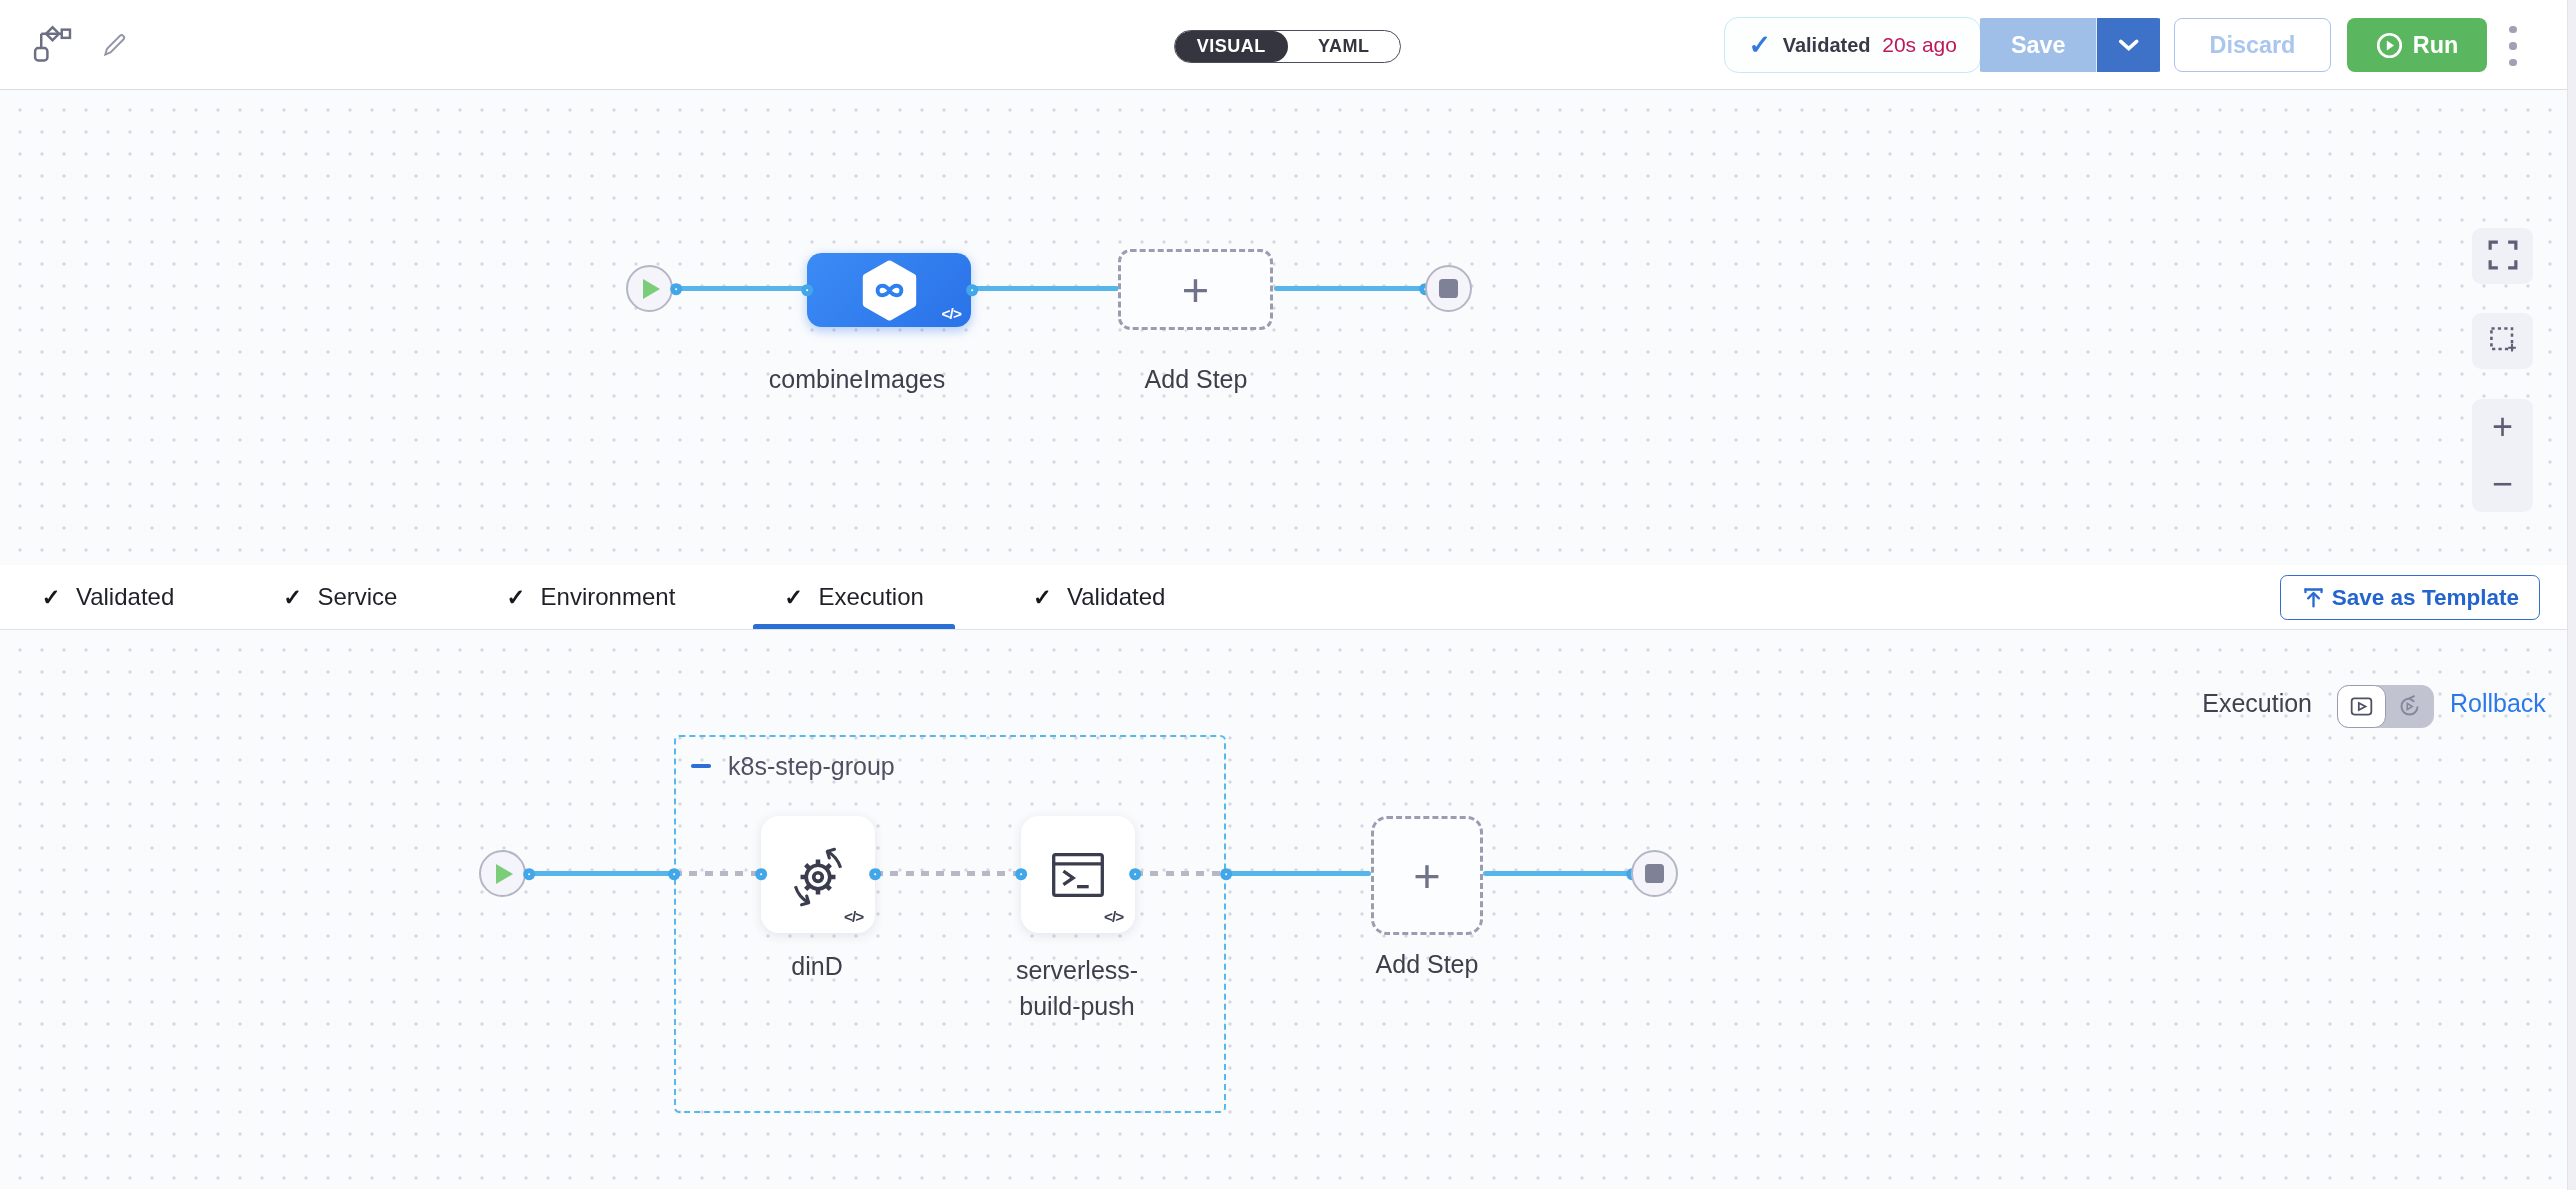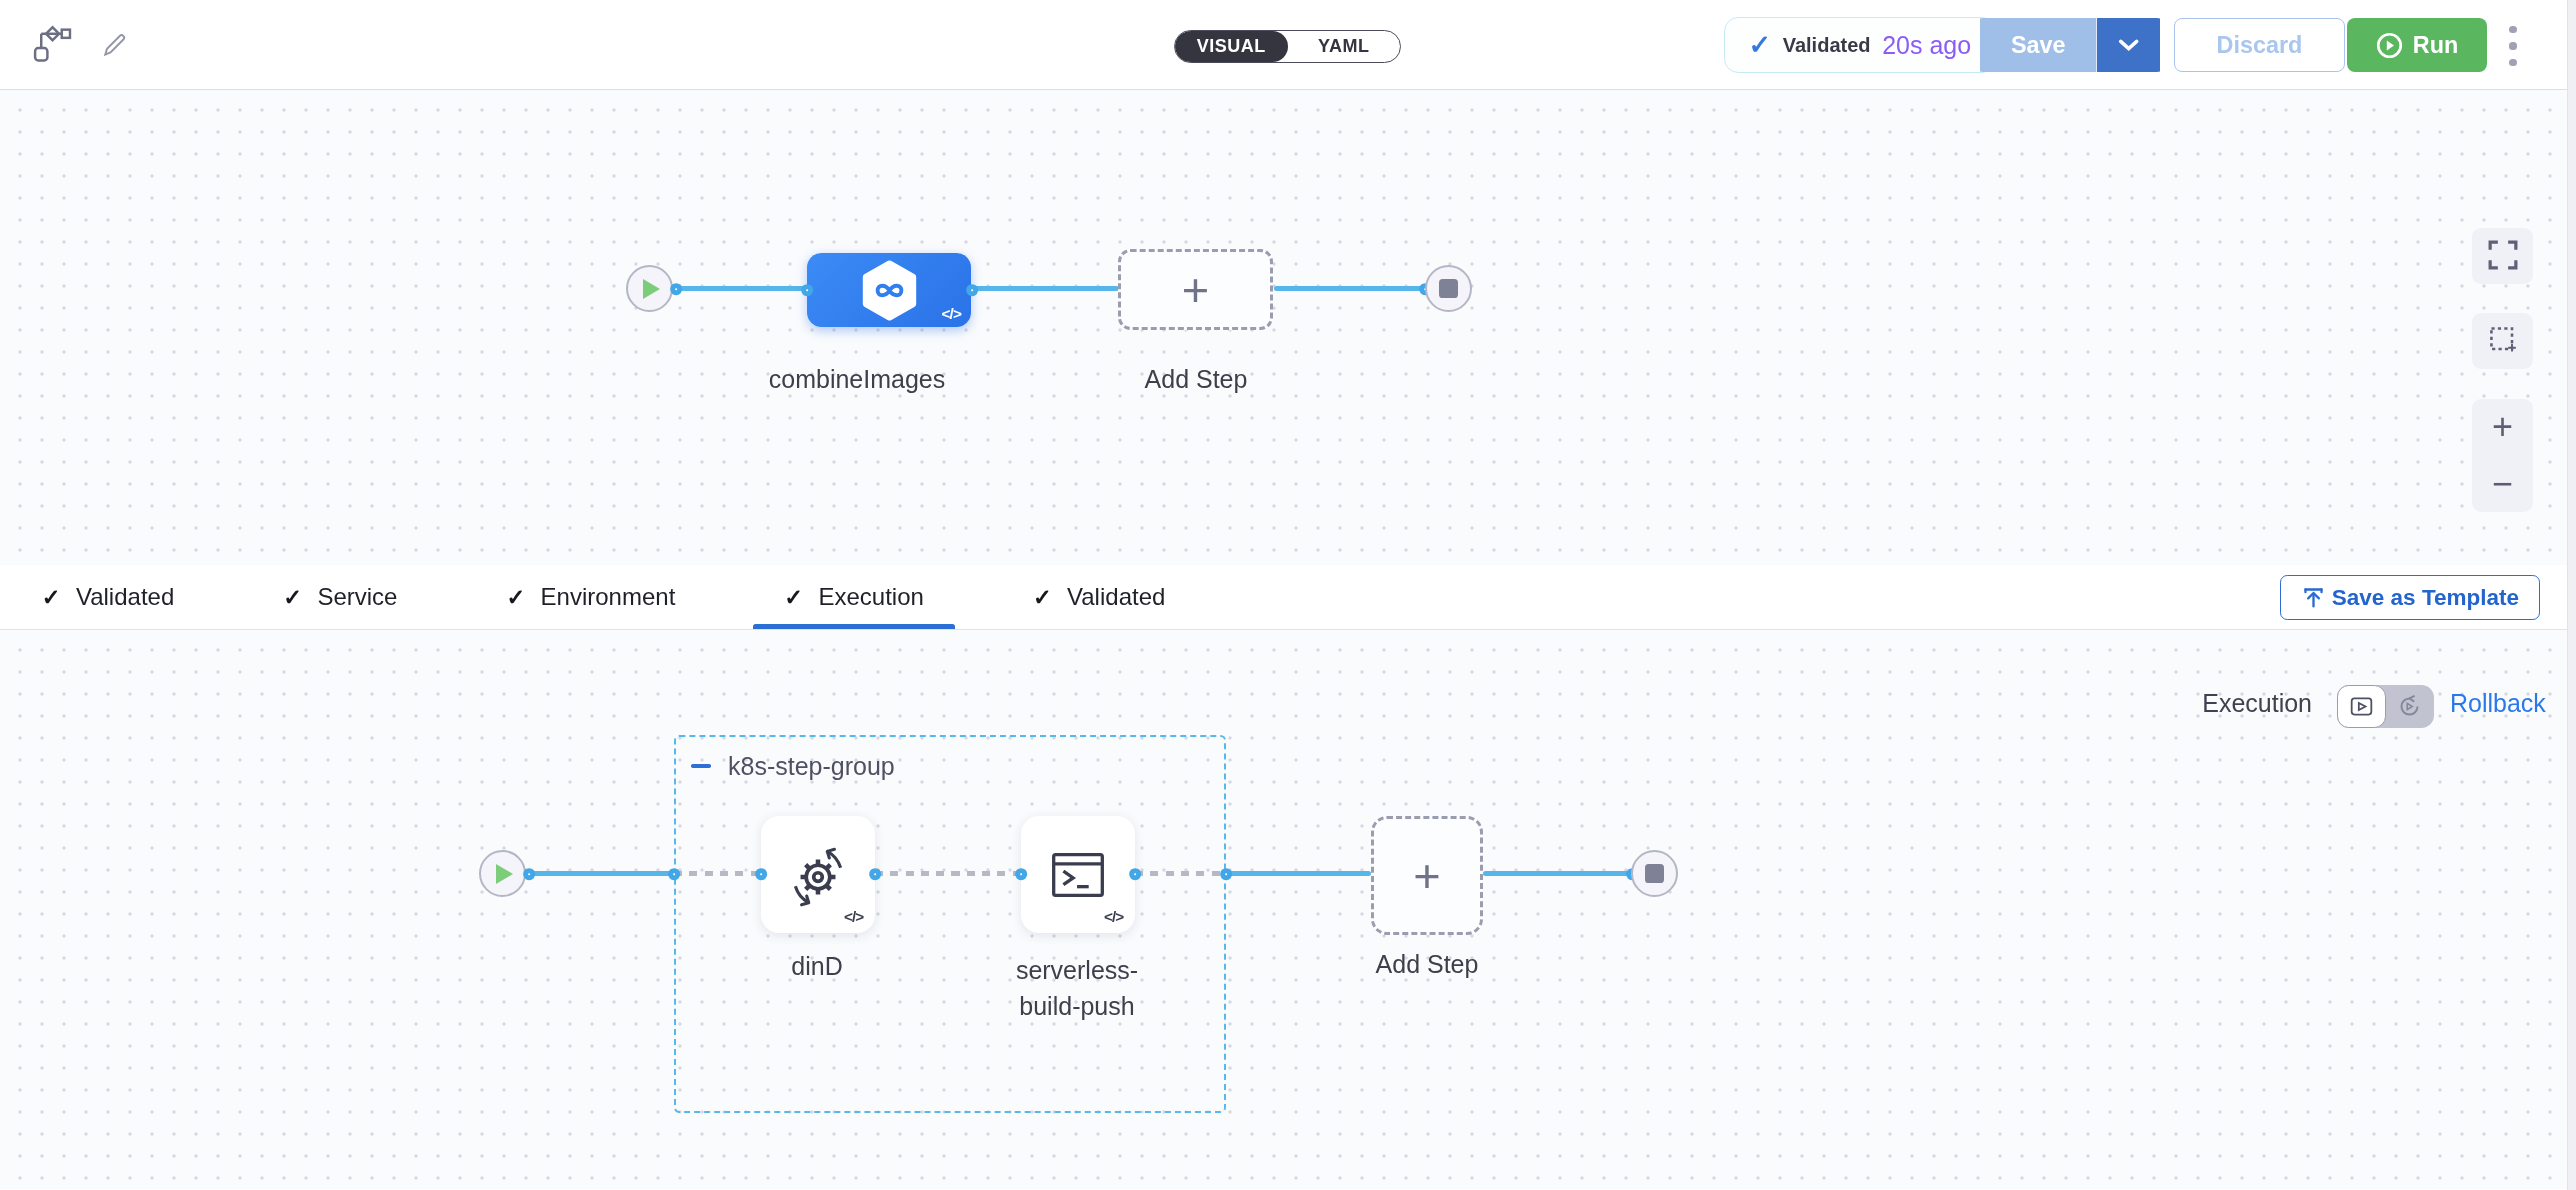--- a/index.html
+++ b/index.html
@@ -13,29 +13,29 @@
   .mode-toggle { position:absolute; left:1174px; top:30px; width:227px; height:33px;
     border:1.8px solid #4b4c59; border-radius:17px; display:flex; background:#fff; overflow:hidden; }
   .mode-seg { flex:1; display:flex; align-items:center; justify-content:center;
     font-size:18px; font-weight:bold; letter-spacing:0.5px; color:#34353f; cursor:pointer; }
   .mode-seg.sel { background:#34353f; color:#fff; border-radius:17px; }
   .validated { position:absolute; left:1724px; top:17px; height:56px; padding:0 23.4px;
     border:1.8px solid #c6e9f6; border-radius:14.4px; background:#fdffff;
     display:flex; align-items:center; gap:11.7px; }
   .validated .vcheck { color:#3579de; font-size:27px; font-weight:bold; }
   .validated .vlabel { font-size:20px; font-weight:bold; color:#383a47; }
-  .validated .vtime  { font-size:25px; color:#8b5cf6; }
+  .validated .vtime  { font-size:21px; color:#be185d; }
   .btn { position:absolute; top:18px; height:54px; border-radius:8px; display:flex;
     align-items:center; justify-content:center; font-size:23.4px; font-weight:bold; cursor:pointer; }
   .save-group { left:1975px; width:190px; display:flex; border-radius:8px; overflow:hidden; padding:5px; }
   .save-main { width:123px; height:54px; background:#9fbfe8; color:#fff; display:flex;
     align-items:center; justify-content:center; }
   .save-caret { width:67px; height:54px; background:#3d72c8; display:flex; align-items:center;
     justify-content:center; border-left:1.8px solid rgba(255,255,255,.85); }
-  .discard { left:2174px; width:171px; background:#fff; border:1.8px solid #a9c4ec; color:#a9c6ee; }
+  .discard { left:2174px; width:157px; background:#fff; border:1.8px solid #a9c4ec; color:#a9c6ee; }
   .run { left:2347px; width:140px; background:#5bb75f; color:#fff; gap:10px; }
   .kebab { position:absolute; left:2504px; top:26px; width:18px; height:40px; display:flex;
     flex-direction:column; justify-content:space-between; align-items:center; cursor:pointer; }
   .kebab i { width:7.2px; height:7.2px; border-radius:50%; background:#a0a2b4; }
 
   
   .canvas { position:relative; background-color:#fafbfd;
     background-image:radial-gradient(#d6d8e3 1.5px, transparent 1.7px);
     background-size:22px 22px; background-position:9px 9px; }
   .canvas-top { height:475px; }

